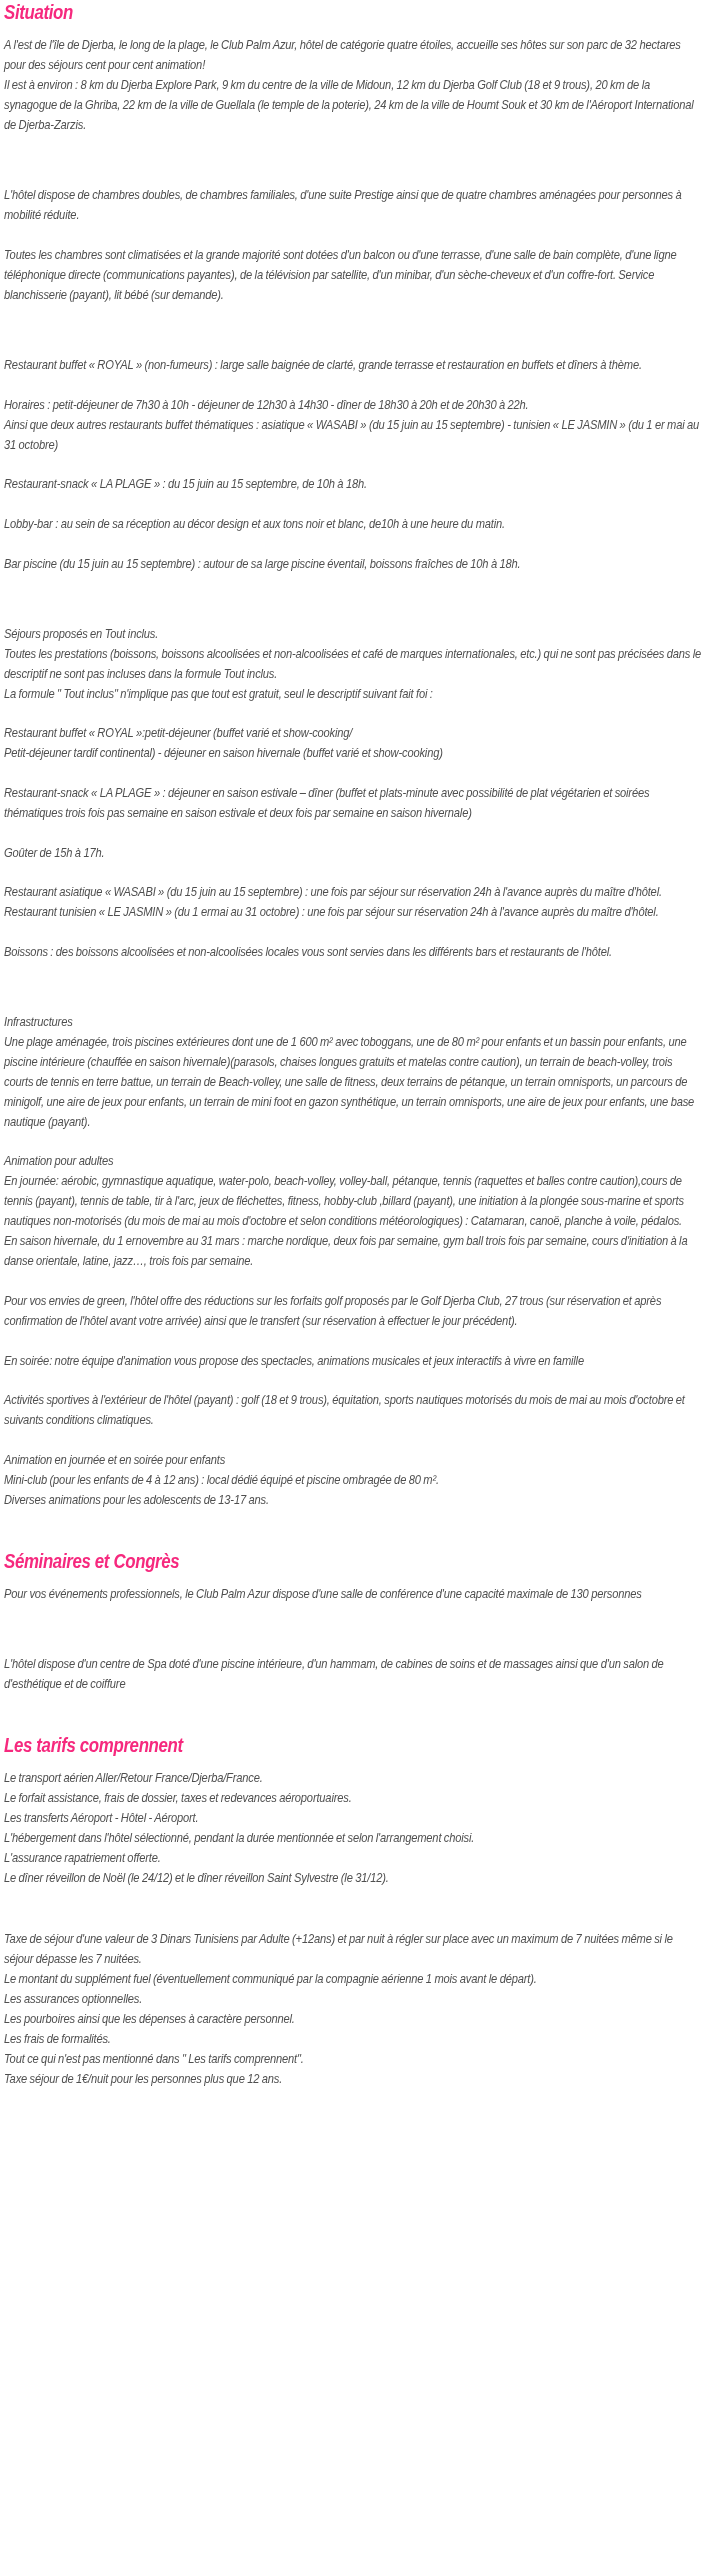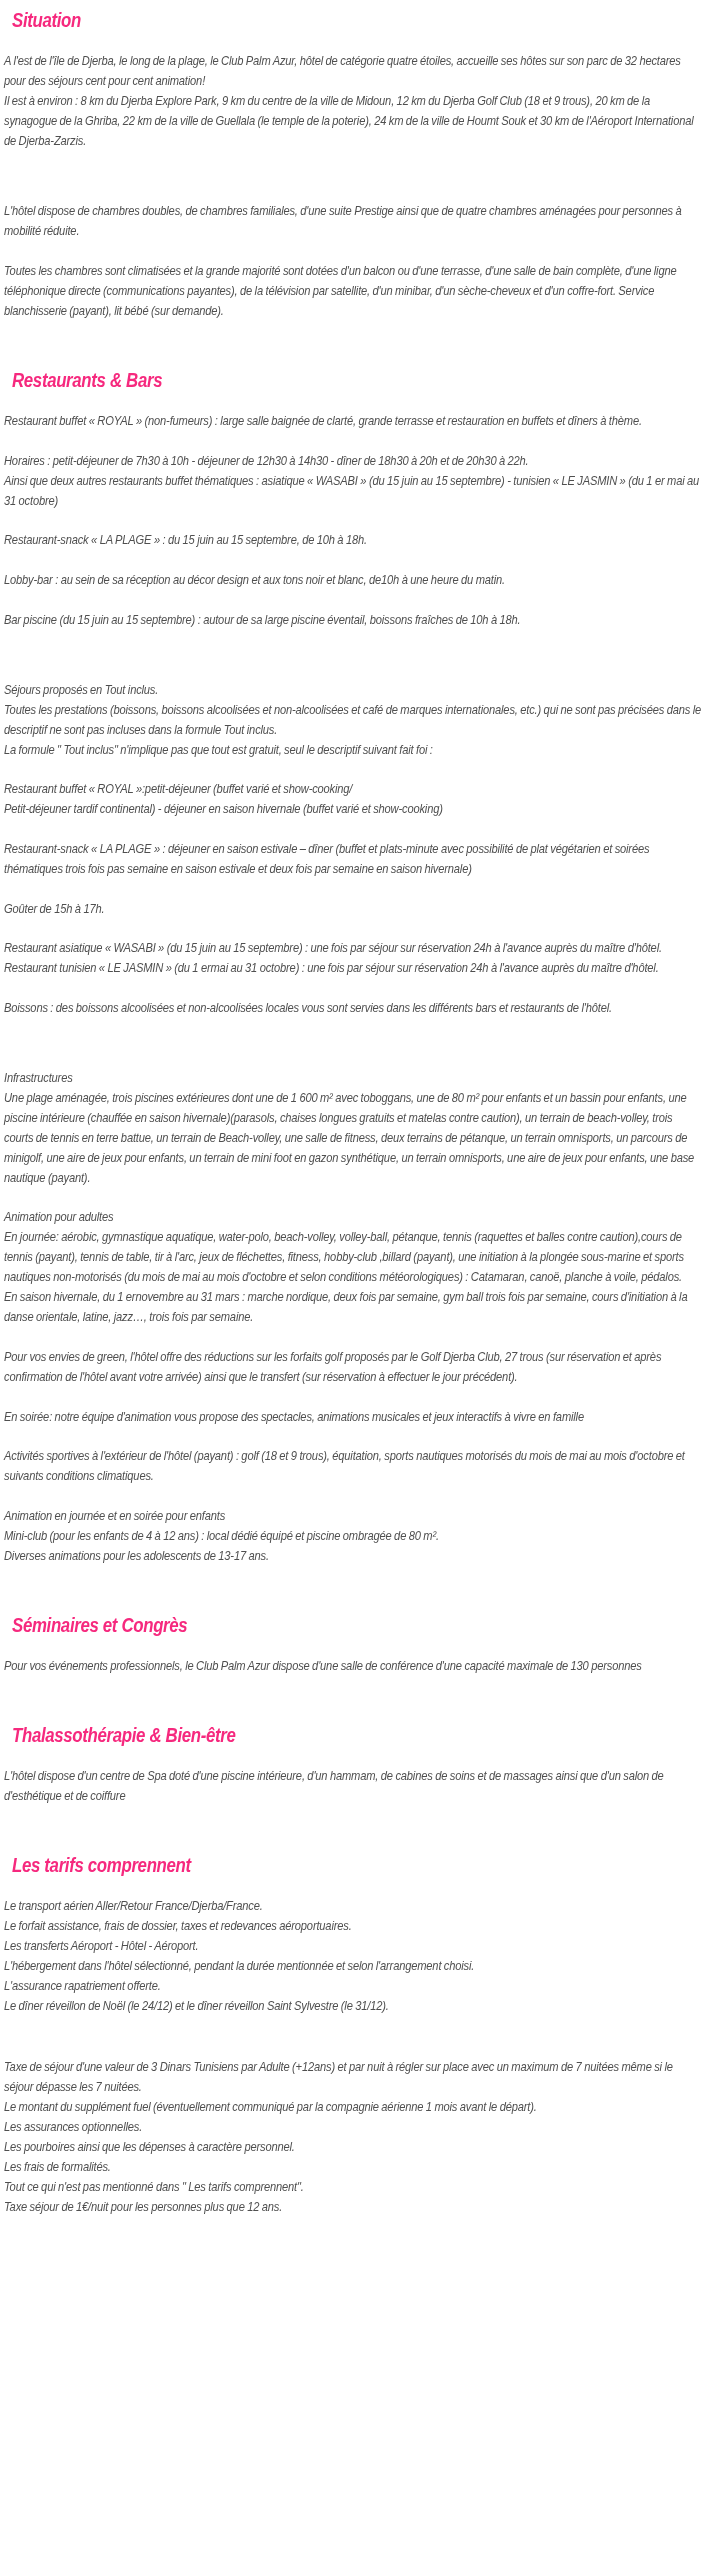--- a/index.html
+++ b/index.html
@@ -26,21 +26,21 @@
     line-height: 24px;
     letter-spacing: -0.4px;
     color: #f6297e;
     margin: 0;
     padding: 0;
     transform: scaleX(0.86);
     transform-origin: left center;
     white-space: nowrap;
   }
   .heading-block {
-    margin: 8px;
+    margin: 0;
     padding: 0;
   }
   p.para {
     font-family: "Liberation Sans", "DejaVu Sans", sans-serif;
     font-style: italic;
     font-weight: normal;
     font-size: 12.4px;
     line-height: 20px;
     color: #4f4f4f;
     margin: 0;
@@ -69,23 +69,20 @@
   <p class="para">A l'est de l'île de Djerba, le long de la plage, le Club Palm Azur, hôtel de catégorie quatre étoiles, accueille ses hôtes sur son parc de 32 hectares pour des séjours cent pour cent animation!</p>
   <p class="para">Il est à environ : 8 km du Djerba Explore Park, 9 km du centre de la ville de Midoun, 12 km du Djerba Golf Club (18 et 9 trous), 20 km de la synagogue de la Ghriba, 22 km de la ville de Guellala (le temple de la poterie), 24 km de la ville de Houmt Souk et 30 km de l'Aéroport International de Djerba-Zarzis.</p>
   <div class="gap-xl"></div>
 
   <div class="gap-heading"></div>
   <p class="para">L'hôtel dispose de chambres doubles, de chambres familiales, d'une suite Prestige ainsi que de quatre chambres aménagées pour personnes à mobilité réduite.</p>
   <div class="gap-md"></div>
   <p class="para">Toutes les chambres sont climatisées et la grande majorité sont dotées d'un balcon ou d'une terrasse, d'une salle de bain complète, d'une ligne téléphonique directe (communications payantes), de la télévision par satellite, d'un minibar, d'un sèche-cheveux et d'un coffre-fort. Service blanchisserie (payant), lit bébé (sur demande).</p>
   <div class="gap-xl"></div>
 
-  <div class="heading-block">
-    <h2 class="section-heading">Restaurants &amp; Bars</h2>
-  </div>
   <div class="gap-heading"></div>
   <p class="para">Restaurant buffet « ROYAL » (non-fumeurs) : large salle baignée de clarté, grande terrasse et restauration en buffets et  dîners à thème.</p>
   <div class="gap-md"></div>
   <p class="para">Horaires : petit-déjeuner de 7h30 à 10h - déjeuner de 12h30 à 14h30 - dîner de 18h30 à 20h et de 20h30 à 22h.</p>
   <p class="para">Ainsi que deux autres restaurants buffet thématiques : asiatique « WASABI » (du 15 juin au 15 septembre) - tunisien « LE JASMIN » (du 1 er mai  au 31 octobre)</p>
   <div class="gap-md"></div>
   <p class="para">Restaurant-snack « LA PLAGE » : du  15 juin au 15 septembre, de 10h à 18h.</p>
   <div class="gap-md"></div>
   <p class="para">Lobby-bar : au sein de sa réception au décor design et aux tons noir et blanc, de10h à une heure du matin.</p>
   <div class="gap-md"></div>
@@ -129,23 +126,20 @@
   <p class="para">Diverses animations pour les adolescents de 13-17 ans.</p>
   <div class="gap-xl"></div>
 
   <div class="heading-block">
     <h2 class="section-heading">Séminaires et Congrès</h2>
   </div>
   <div class="gap-heading"></div>
   <p class="para">Pour vos événements professionnels, le Club Palm Azur dispose d'une salle de conférence d'une capacité maximale de 130 personnes</p>
   <div class="gap-xl"></div>
 
-  <div class="heading-block">
-    <h2 class="section-heading">Thalassothérapie &amp; Bien-être</h2>
-  </div>
   <div class="gap-heading"></div>
   <p class="para">L'hôtel dispose d'un centre de Spa doté d'une piscine intérieure, d'un hammam, de cabines de soins et de massages ainsi que d'un salon de d'esthétique et de coiffure</p>
   <div class="gap-xl"></div>
 
   <div class="heading-block">
     <h2 class="section-heading">Les tarifs comprennent</h2>
   </div>
   <div class="gap-heading"></div>
   <p class="para">Le transport aérien Aller/Retour  France/Djerba/France.</p>
   <p class="para">Le forfait assistance, frais de dossier, taxes et redevances aéroportuaires.</p>

